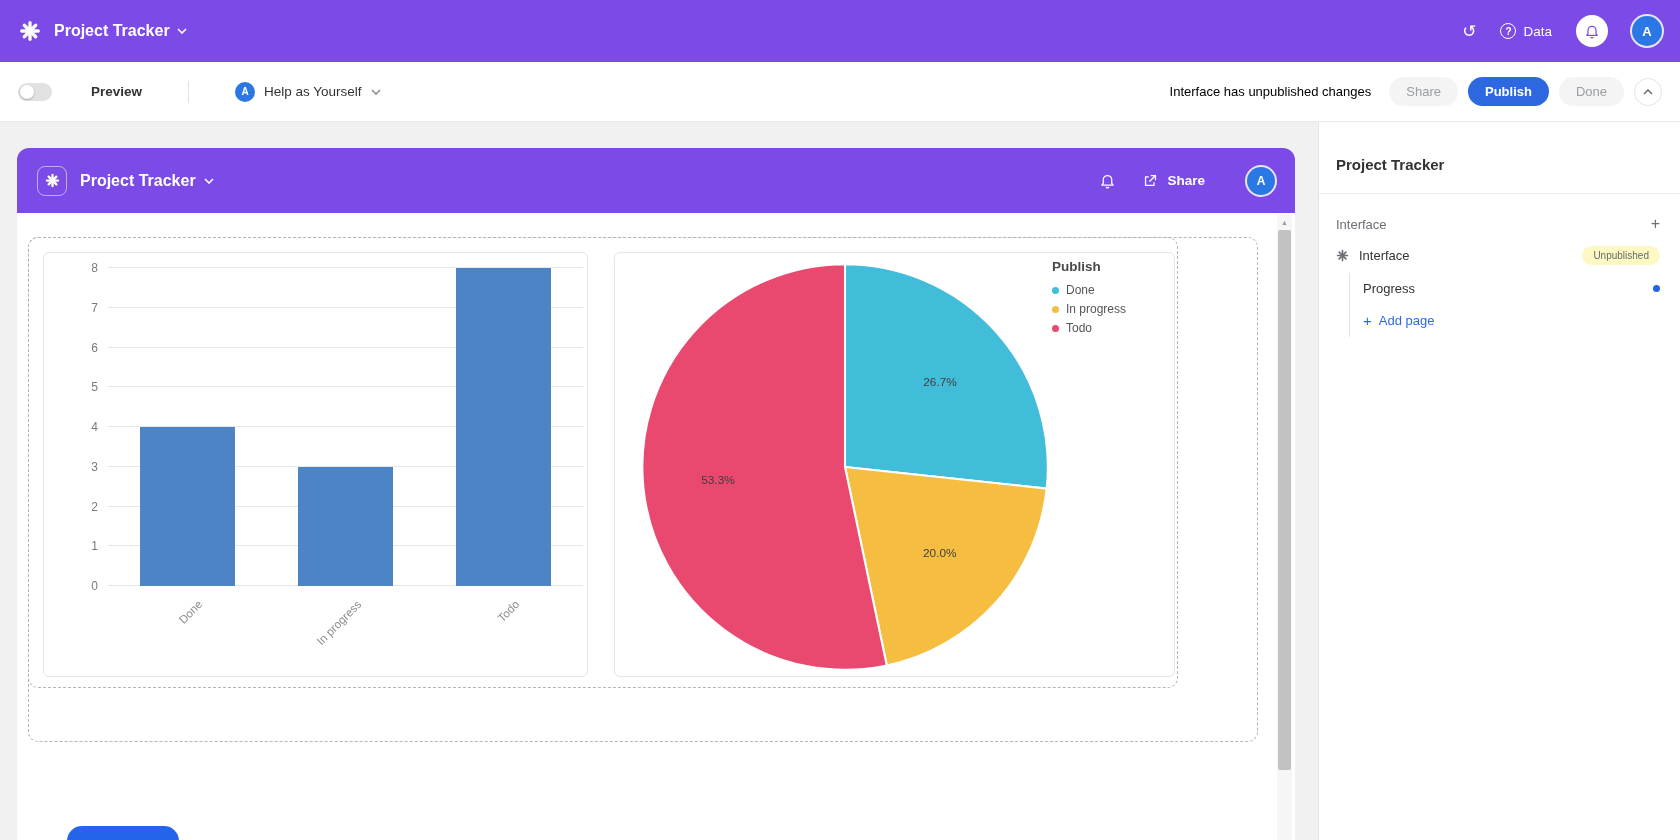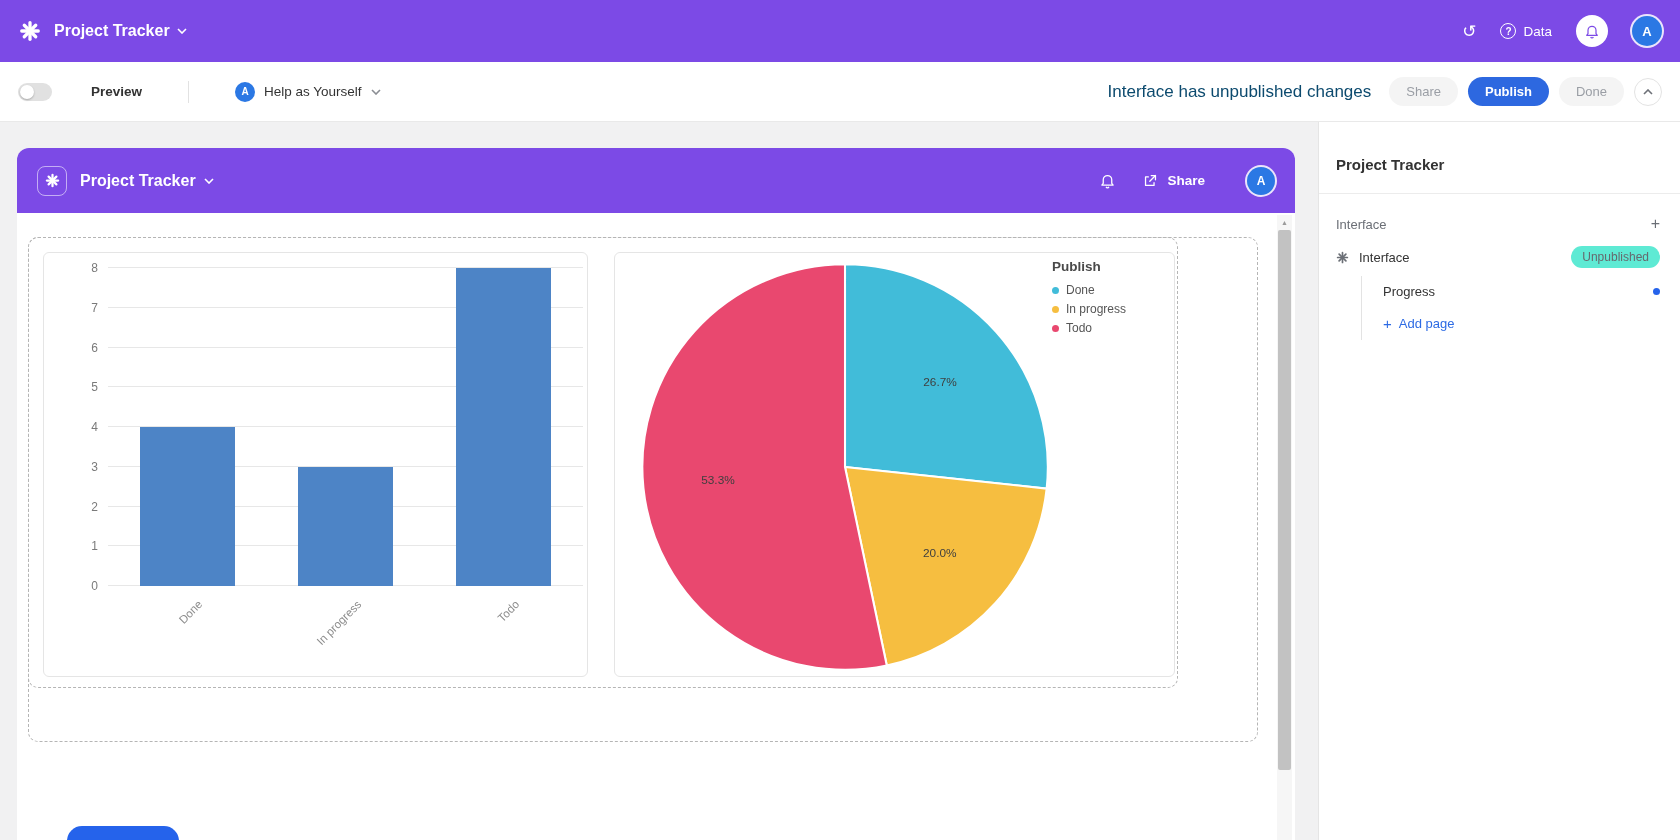--- a/index.html
+++ b/index.html
@@ -31,21 +31,21 @@
   
   .toolbar { position:absolute; left:0; top:62px; width:1680px; height:60px; background:#fff;
     border-bottom:1px solid #e9e9e9; display:flex; align-items:center; padding:0 18px;gap:28px; }
   .toggle { width:34px; height:18px; border-radius:9px; background:#e1e1e1; position:relative; cursor:pointer; }
   .toggle .knob { position:absolute; left:2px; top:2px; width:14px; height:14px; border-radius:50%;
     background:#fff; box-shadow:0 1px 2px rgba(0,0,0,0.25); }
   .tb-label { font-size:13.5px; color:#333; font-weight:bold; margin-left:11px; }
   .tb-divider { width:1px; height:22px; background:#e2e2e2; margin:0 18px; }
   .viewas { display:flex; align-items:center; gap:9px; font-size:13.5px; color:#333; cursor:pointer; }
   .toolbar-right { margin-left:auto; display:flex; align-items:center; gap:10px; }
-  .status-text { font-size:17px; color:#0c4a6e; margin-right:8px; }
+  .status-text { font-size:13px; color:#000000; margin-right:8px; }
   .pill-btn { border-radius:16px; padding:7px 17px; font-size:13px; border:none; cursor:pointer; }
   .btn-muted { background:#f4f4f4; color:#9a9ea5; }
   .btn-primary { background:#2d68e0; color:#fff; font-weight:bold; }
   .circle-btn { width:28px; height:28px; border-radius:50%; background:#fff;
     border:1px solid #e3e3e3; display:flex; align-items:center; justify-content:center;
     color:#6e7178; cursor:pointer; }
 
   
   .canvas { position:absolute; left:17px; top:148px; width:1278px; bottom:0;
     background:#fff; border-radius:12px 12px 0 0; overflow:hidden; }
@@ -97,23 +97,23 @@
   .sidebar { position:absolute; left:1318px; right:0; top:122px; bottom:0; background:#fff;
     border-left:1px solid #e5e5e5; }
   .sb-title { font-size:15px; font-weight:bold; color:#333; padding:34px 20px 20px 17px; }
   .sb-divider { height:1px; background:#ececec; }
   .sb-section { display:flex; align-items:center; padding:22px 20px 6px 17px; }
   .sb-section-label { font-size:13px; color:#6b6f76; }
   .sb-plus { margin-left:auto; font-size:16px; color:#6b6f76; cursor:pointer; line-height:1; }
   .sb-row { display:flex; align-items:center; padding:8px 20px 8px 17px; font-size:13px;
     color:#333; cursor:pointer; }
   .sb-row .row-icon { margin-right:10px; display:flex; }
-  .badge { margin-left:auto; background:#5eead4; color:#66696e; font-size:12px;
+  .badge { margin-left:auto; background:#fef9c3; color:#66696e; font-size:10px;
     padding:4px 11px; border-radius:12px; }
-  .sb-tree { margin-left:42px; border-left:1px solid #e3e3e3;padding-left:8px; }
+  .sb-tree { margin-left:30px; border-left:1px solid #e3e3e3; }
   .sb-tree .sb-row { padding-left:13px; }
   .blue-dot { margin-left:auto; width:7px; height:7px; border-radius:50%; background:#2563eb; }
   .add-page { color:#2d6be4; display:flex; align-items:center; gap:7px; }
   .add-page .plus { font-size:15px; }
 
   svg.stroke { fill:none; stroke:currentColor; }
 </style>
 </head>
 <body>
 

